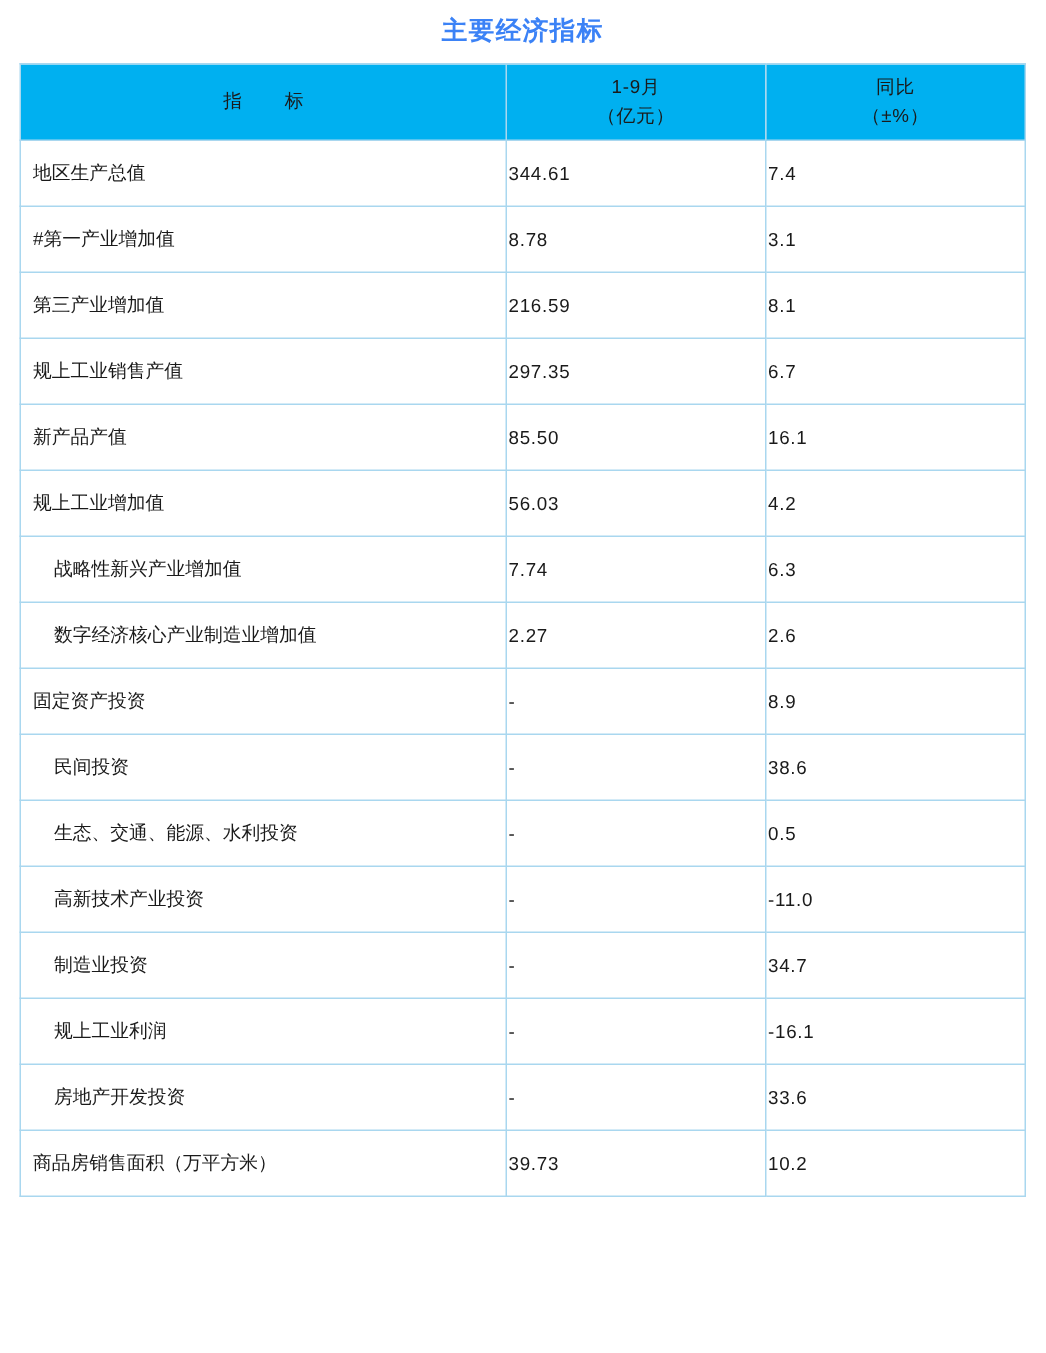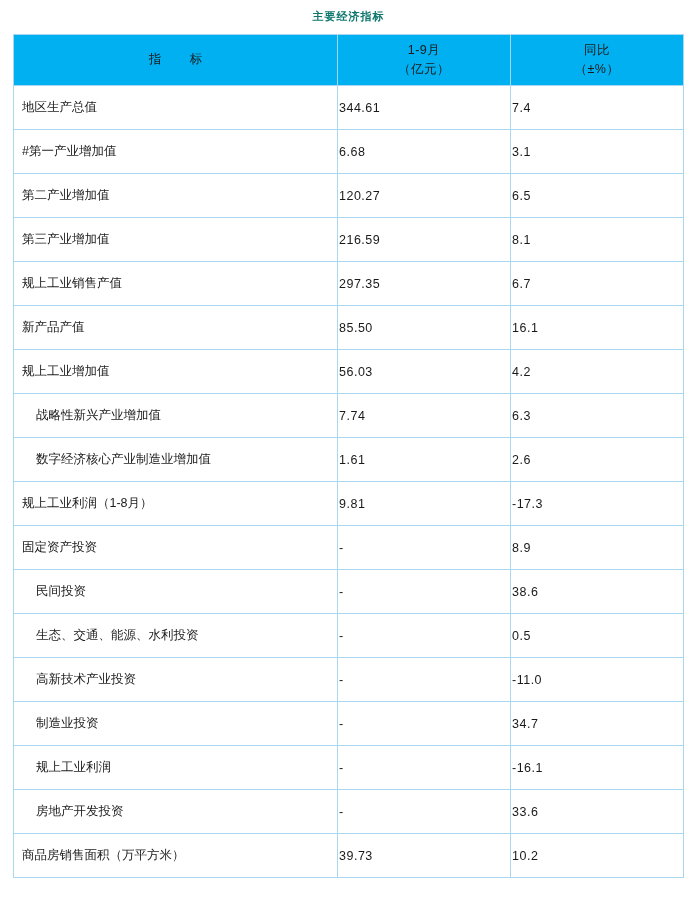--- a/index.html
+++ b/index.html
@@ -14,25 +14,25 @@
     color: #000000;
     -webkit-font-smoothing: antialiased;
   }
   .page {
     width: 697px;
     box-sizing: border-box;
     padding: 0;
   }
   .doc-title {
     text-align: center;
-    font-size: 11px;
+    font-size: 17px;
     font-weight: bold;
     letter-spacing: 1px;
     padding: 9px 0 10px 0;
-    color: #0f766e;
+    color: #3b82f6;
   }
   table.stats {
     border-collapse: collapse;
     width: 670px;
     margin: 0 auto;
     table-layout: fixed;
   }
   table.stats th, table.stats td {
     border: 1px solid #a9d7ef;
     font-size: 12.5px;
@@ -100,27 +100,22 @@
       </tr>
     </thead>
     <tbody id="tbody">
         <tr>
           <td class="label ind0">地区生产总值</td>
           <td class="value">344.61</td>
           <td class="rate">7.4</td>
         </tr>
         <tr>
           <td class="label ind0">#第一产业增加值</td>
-          <td class="value">6.68</td>
+          <td class="value">8.78</td>
           <td class="rate">3.1</td>
-        </tr>
-        <tr>
-          <td class="label ind0">第二产业增加值</td>
-          <td class="value">120.27</td>
-          <td class="rate">6.5</td>
         </tr>
         <tr>
           <td class="label ind0">第三产业增加值</td>
           <td class="value">216.59</td>
           <td class="rate">8.1</td>
         </tr>
         <tr>
           <td class="label ind0">规上工业销售产值</td>
           <td class="value">297.35</td>
           <td class="rate">6.7</td>
@@ -135,27 +130,22 @@
           <td class="value">56.03</td>
           <td class="rate">4.2</td>
         </tr>
         <tr>
           <td class="label ind1">战略性新兴产业增加值</td>
           <td class="value">7.74</td>
           <td class="rate">6.3</td>
         </tr>
         <tr>
           <td class="label ind1">数字经济核心产业制造业增加值</td>
-          <td class="value">1.61</td>
+          <td class="value">2.27</td>
           <td class="rate">2.6</td>
-        </tr>
-        <tr>
-          <td class="label ind0">规上工业利润（1-8月）</td>
-          <td class="value">9.81</td>
-          <td class="rate">-17.3</td>
         </tr>
         <tr>
           <td class="label ind0">固定资产投资</td>
           <td class="value">-</td>
           <td class="rate">8.9</td>
         </tr>
         <tr>
           <td class="label ind1">民间投资</td>
           <td class="value">-</td>
           <td class="rate">38.6</td>

